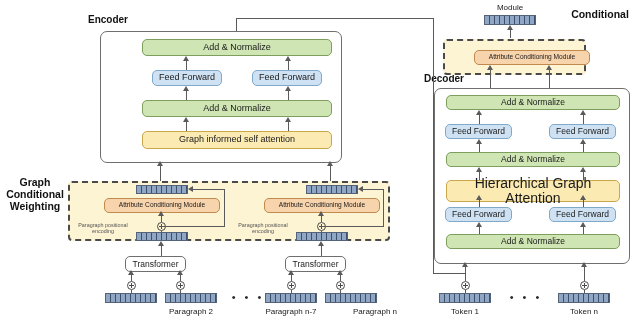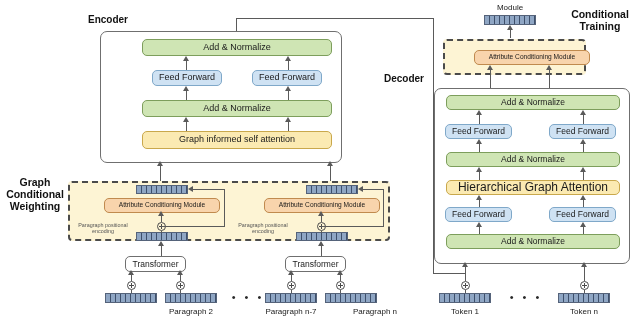--- a/index.html
+++ b/index.html
@@ -60,33 +60,32 @@
 </style>
 </head>
 <body>
 
 <div class="stage">
 
   <div class="caption" style="left:88px;top:14px;font-size:10px;">
     <span>Encoder</span>
   </div>
 
-  <div class="caption" style="left:384px;top:73px;font-size:10px;">
+  <div class="caption" style="left:424px;top:73px;font-size:10px;">
     <span>Decoder</span>
   </div>
 
   <div class="caption" style="left:4px;top:176px;width:62px;text-align:center;font-size:10.5px;">
     <div>Graph</div>
     <div>Conditional</div>
     <div>Weighting</div>
   </div>
 
   <div class="caption" style="left:563px;top:8px;width:74px;text-align:center;font-size:10.5px;">
     <div>Conditional</div>
-    <div>Training</div>
   </div>
 
   <div class="vline" style="left:236px;top:18px;height:14px;"></div>
   <div class="hline" style="left:236px;top:18px;width:198px;"></div>
   <div class="vline" style="left:433px;top:18px;height:256px;"></div>
   <div class="hline" style="left:433px;top:273px;width:32px;"></div>
 
   <div class="panel" style="left:100px;top:31px;width:242px;height:132px;"></div>
 
   <div class="mod green" style="left:142px;top:39px;width:190px;height:17px;font-size:9px;">Add &amp; Normalize</div>
@@ -218,21 +217,21 @@
 
   <div class="panel" style="left:434px;top:88px;width:196px;height:176px;"></div>
 
   <div class="mod green" style="left:446px;top:95px;width:174px;height:15px;font-size:8.5px;">Add &amp; Normalize</div>
 
   <div class="mod blue" style="left:445px;top:124px;width:67px;height:15px;font-size:8.5px;">Feed Forward</div>
   <div class="mod blue" style="left:549px;top:124px;width:67px;height:15px;font-size:8.5px;">Feed Forward</div>
 
   <div class="mod green" style="left:446px;top:152px;width:174px;height:15px;font-size:8.5px;">Add &amp; Normalize</div>
 
-  <div class="mod yellow" style="left:446px;top:180px;width:174px;height:15px;font-size:12px;">Hierarchical Graph Attention</div>
+  <div class="mod yellow" style="left:446px;top:180px;width:174px;height:22px;font-size:14px;">Hierarchical Graph Attention</div>
 
   <div class="mod blue" style="left:445px;top:207px;width:67px;height:15px;font-size:8.5px;">Feed Forward</div>
   <div class="mod blue" style="left:549px;top:207px;width:67px;height:15px;font-size:8.5px;">Feed Forward</div>
 
   <div class="mod green" style="left:446px;top:234px;width:174px;height:15px;font-size:8.5px;">Add &amp; Normalize</div>
 
   <div class="vline" style="left:479px;top:224px;height:10px;"></div>
   <div class="arrowup" style="left:476px;top:222px;"></div>
   <div class="vline" style="left:583px;top:224px;height:10px;"></div>
   <div class="arrowup" style="left:580px;top:222px;"></div>

